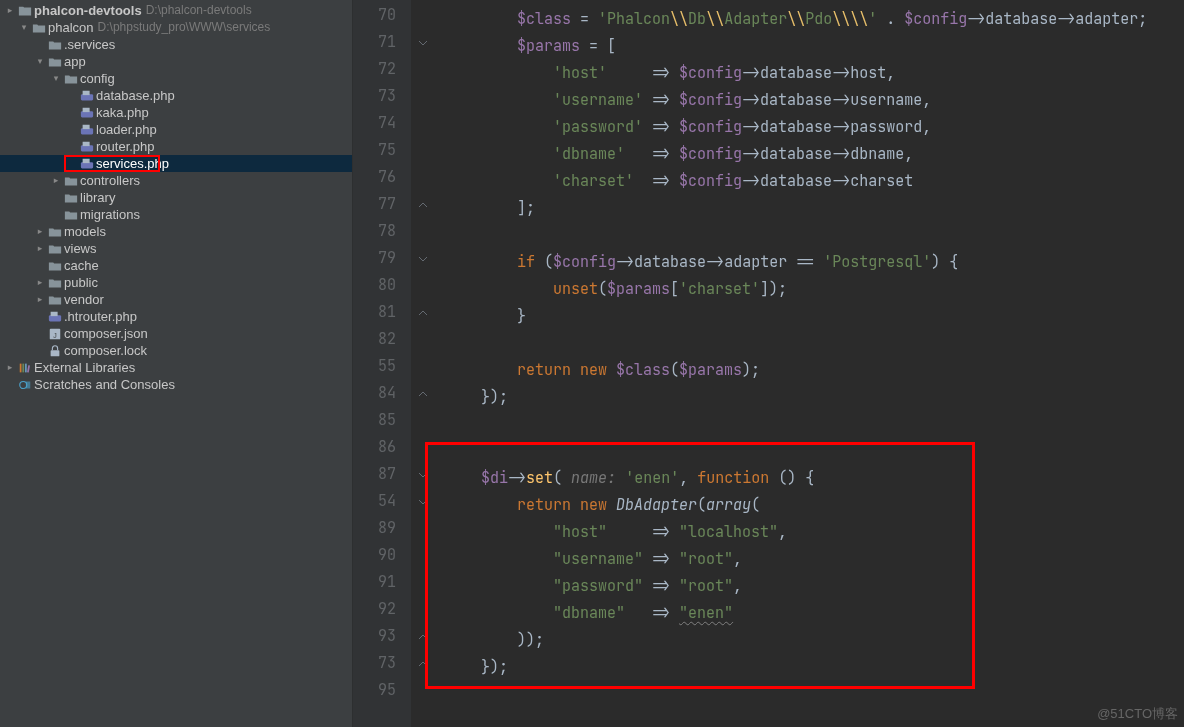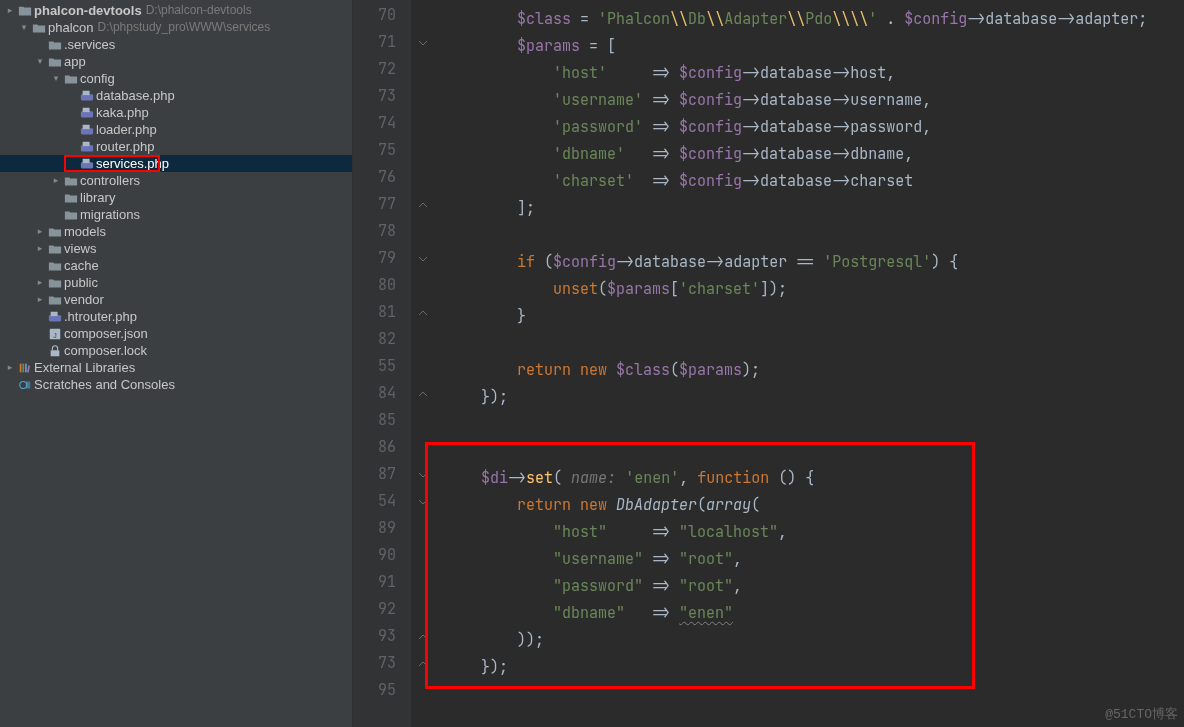--- a/index.html
+++ b/index.html
@@ -121,21 +121,21 @@
     position:absolute;
     border:3px solid #ff0000;
     pointer-events:none;
   }
   .watermark {
     position:absolute;
     right:6px;
     bottom:4px;
     color:#7a7a7a;
     font-size:13px;
-    font-family:Liberation Mono, monospace;
+    font-family:Liberation Sans, sans-serif;
     opacity:0.75;
   }
 </style>
 </head>
 <body>
 
 <div class="sidebar">
   <div class="tree-row">
     <span class="indent" style="width:4px"></span>
     <span class="arrow">▸</span>

